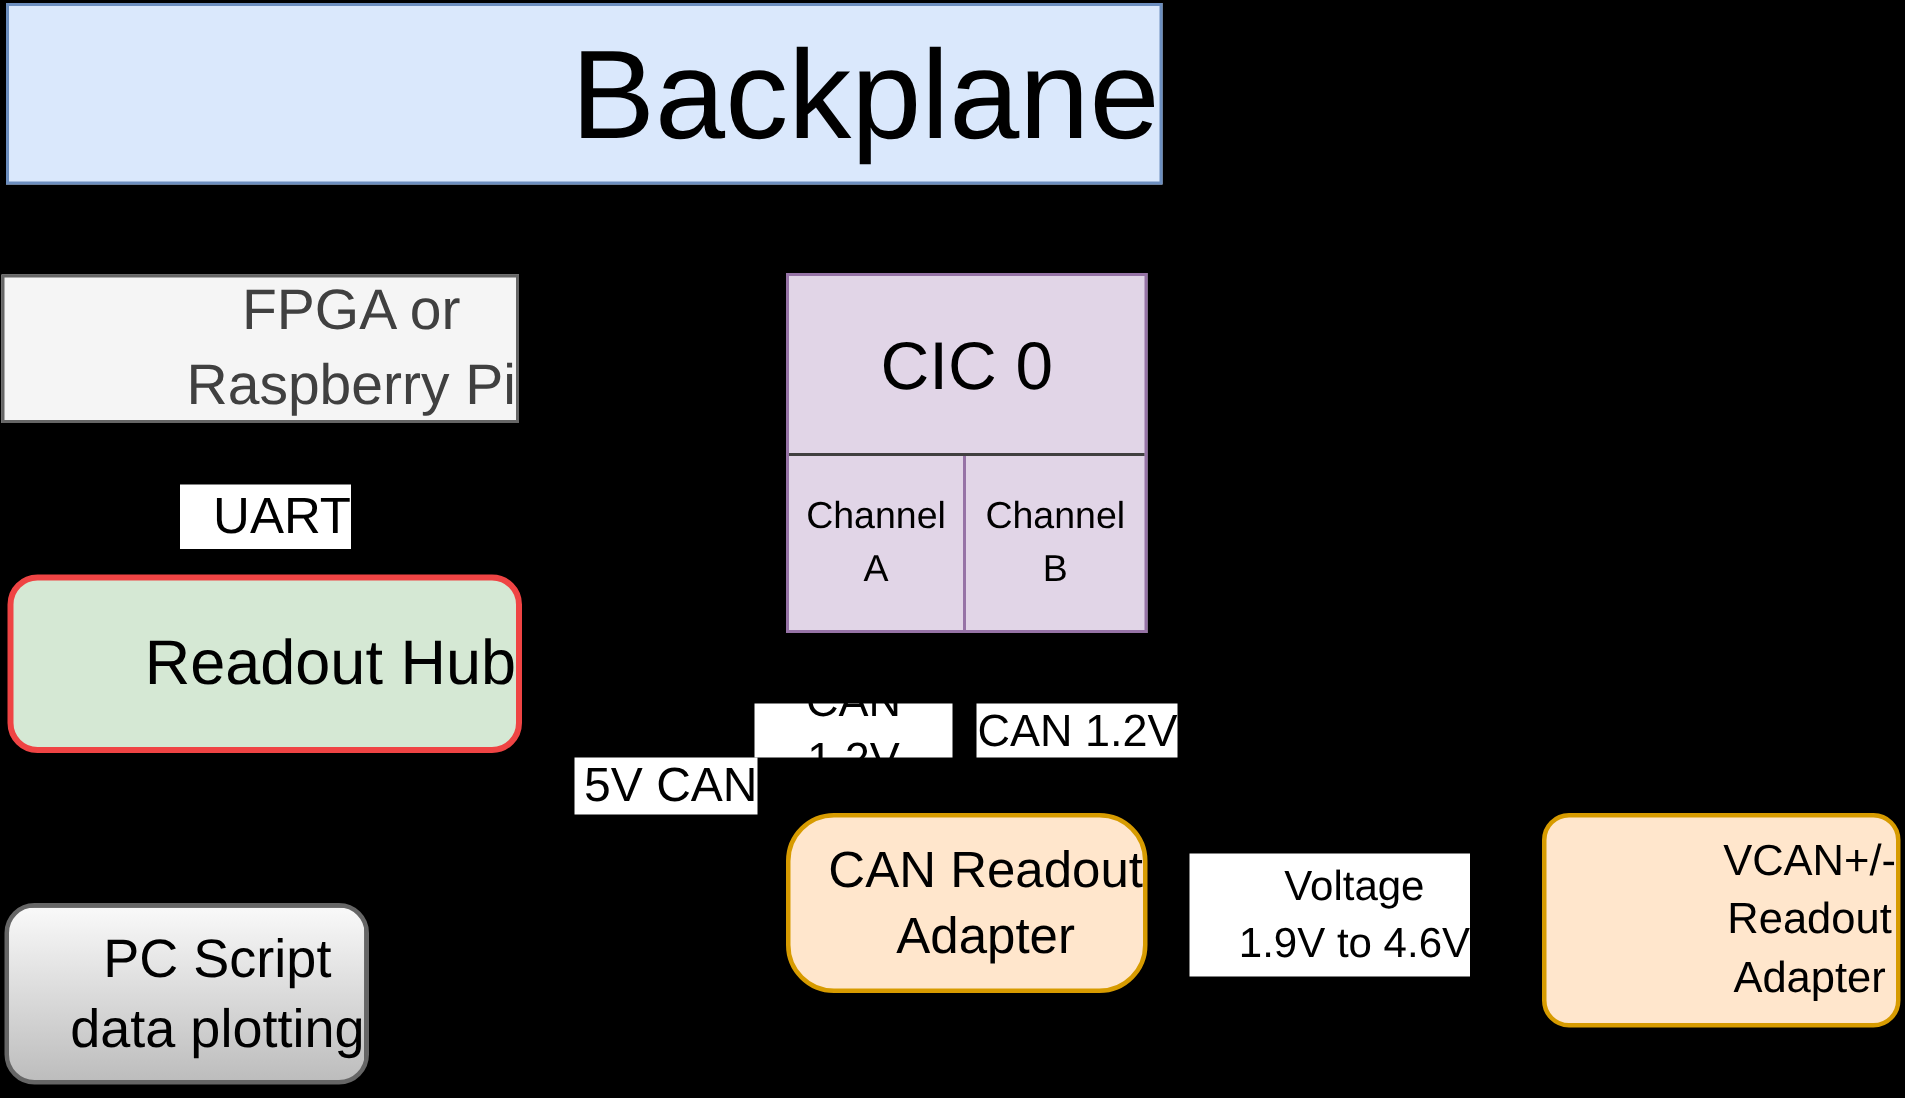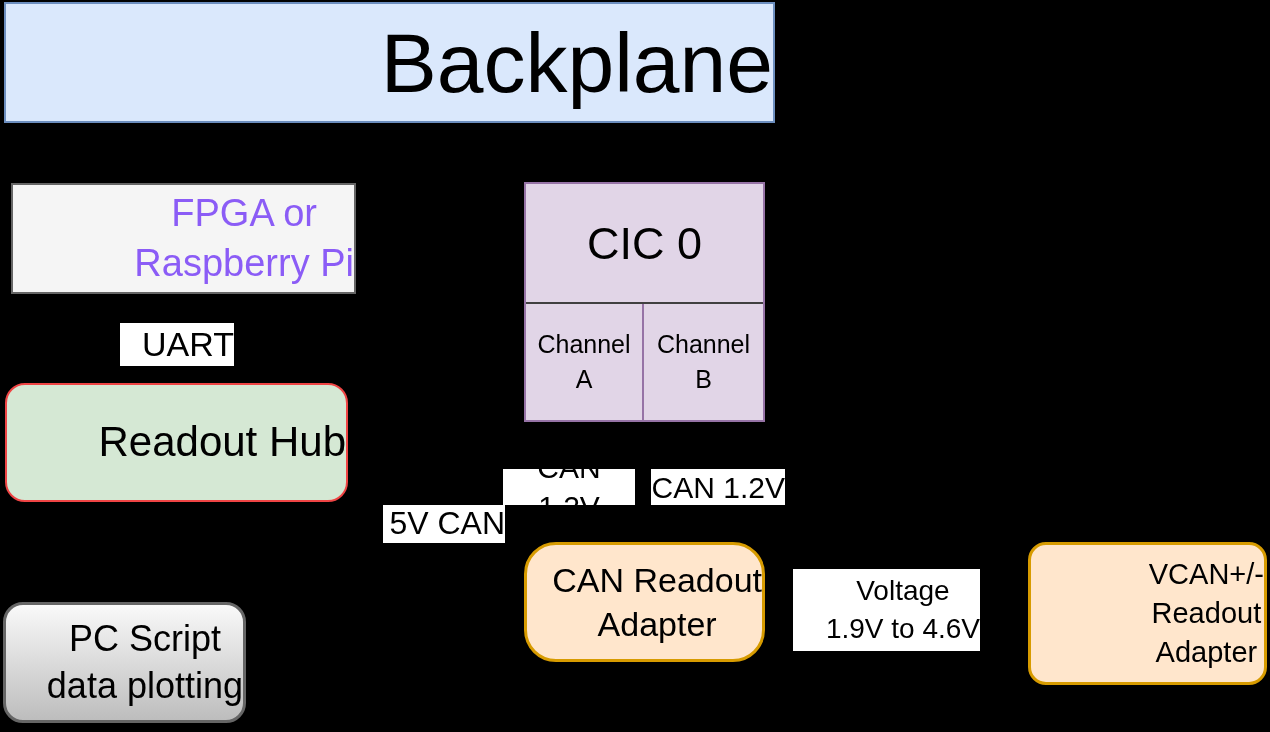--- a/index.html
+++ b/index.html
@@ -27,35 +27,35 @@
     line-height: 1.3;
   }
   .backplane {
     left: 4px; top: 2px; width: 771px; height: 121px;
     background: #dae8fc;
     border: 2px solid #6c8ebf;
     font-size: 84px;
     line-height: 1;
   }
   .fpga {
-    left: 11px; top: 183px; width: 345px; height: 111px;
+    left: 1px; top: 183px; width: 345px; height: 99px;
     background: #f5f5f5;
     border: 2px solid #666666;
-    color: #8b5cf6;
+    color: #404040;
     font-size: 38px;
   }
   .uart-label {
     left: 120px; top: 323px; width: 114px; height: 43px;
     background: #ffffff;
     font-size: 34px;
   }
   .readout-hub {
     left: 5px; top: 383px; width: 343px; height: 119px;
     background: #d5e8d4;
-    border: 2px solid #ef4444;
+    border: 4px solid #ef4444;
     border-radius: 20px;
     font-size: 42px;
   }
   .sent-label {
     left: 0px; top: 551px; width: 253px; height: 34px;
     background: #ffffff;
     font-size: 27px;
     white-space: pre;
   }
   .pc-script {

